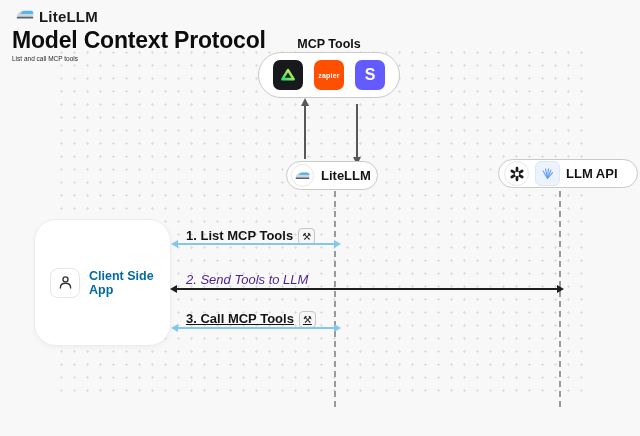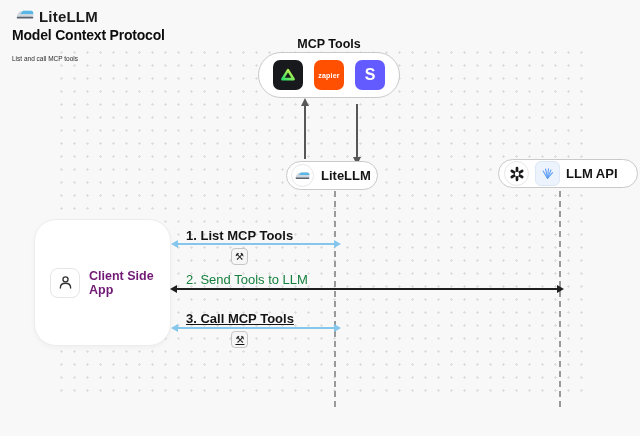--- a/index.html
+++ b/index.html
@@ -8,21 +8,21 @@
     overflow:hidden;font-family:"Liberation Sans",sans-serif;color:#141414;
   }
   .dots{
     position:absolute;left:55px;top:46px;width:532px;height:354px;
     background-image:radial-gradient(#dedede 1.1px, transparent 1.1px);
     background-size:13px 13px;pointer-events:none;
   }
   
   .brand{position:absolute;left:16px;top:7px;display:flex;align-items:center;gap:5px;}
   .brand-label{font-size:15px;font-weight:700;color:#1b1b1b;letter-spacing:.2px;}
-  .page-title{position:absolute;left:12px;top:27px;font-size:14px;font-weight:800;color:#0d0d0d;letter-spacing:-.2px;}
+  .page-title{position:absolute;left:12px;top:27px;font-size:23px;font-weight:800;color:#0d0d0d;letter-spacing:-.2px;}
   .page-subtitle{position:absolute;left:12px;top:55px;font-size:6.5px;color:#2a2a2a;}
   
   .mcp-label{position:absolute;left:258px;top:37px;width:142px;text-align:center;font-size:12.5px;font-weight:600;color:#101010;}
   .mcp-pill{
     position:absolute;left:258px;top:52px;width:142px;height:46px;box-sizing:border-box;
     border:1.5px solid #c9c9c9;border-radius:23px;background:#fff;
     display:flex;align-items:center;justify-content:center;gap:11px;
   }
   .tool-tile{
     width:30px;height:30px;border-radius:7px;display:flex;align-items:center;justify-content:center;
@@ -48,29 +48,29 @@
   .circle-ico{width:21px;height:21px;border-radius:50%;background:#fff;border:1px solid #e8e8e8;display:flex;align-items:center;justify-content:center;flex:0 0 auto;}
   .openai-circle{width:23px;height:23px;}
   .blue-tile{width:23px;height:23px;border-radius:6px;background:#edf3fc;border:1px solid #dde7f5;display:flex;align-items:center;justify-content:center;flex:0 0 auto;}
   
   .client-card{
     position:absolute;left:34px;top:219px;width:137px;height:127px;box-sizing:border-box;
     background:#fff;border:1px solid #ededed;border-radius:22px;box-shadow:0 2px 5px rgba(0,0,0,.04);
     display:flex;align-items:center;padding-left:15px;gap:9px;
   }
   .person-tile{width:28px;height:28px;border-radius:8px;border:1px solid #e6e6e6;background:#fff;display:flex;align-items:center;justify-content:center;flex:0 0 auto;}
-  .client-label{font-size:12.5px;font-weight:600;color:#701a75;}
+  .client-label{font-size:12.5px;font-weight:600;color:#0369a1;}
   
   .hline{position:absolute;height:1.6px;}
   .hline .ah-l{position:absolute;left:-6px;top:-3.2px;width:0;height:0;border-style:solid;border-width:4px 7px 4px 0;border-color:transparent currentColor transparent transparent;}
   .hline .ah-r{position:absolute;right:-6px;top:-3.2px;width:0;height:0;border-style:solid;border-width:4px 0 4px 7px;border-color:transparent transparent transparent currentColor;}
   .line-blue{background:#85c6ed;color:#85c6ed;}
   .line-black{background:#1e1e1e;color:#1e1e1e;}
-  .msg-label{position:absolute;display:flex;align-items:center;gap:5px;font-size:13px;font-weight:600;color:#141414;white-space:nowrap;flex-direction:column;}
-  .msg-gray{color:#15803d;font-weight:500;}
+  .msg-label{position:absolute;display:flex;align-items:flex-start;gap:5px;font-size:13px;font-weight:600;color:#141414;white-space:nowrap;}
+  .msg-gray{color:#4c1d95;font-weight:500;font-style:italic;}
   .tools-badge{
     width:15px;height:15px;border-radius:4px;border:1px solid #c6c6c6;background:#f6f6f6;
     display:flex;align-items:center;justify-content:center;font-size:10px;color:#222;font-weight:400;
   }
   
   .lifeline{position:absolute;width:0;border-left:2px dashed #9a9a9a;}
 </style>
 </head>
 <body>
 

